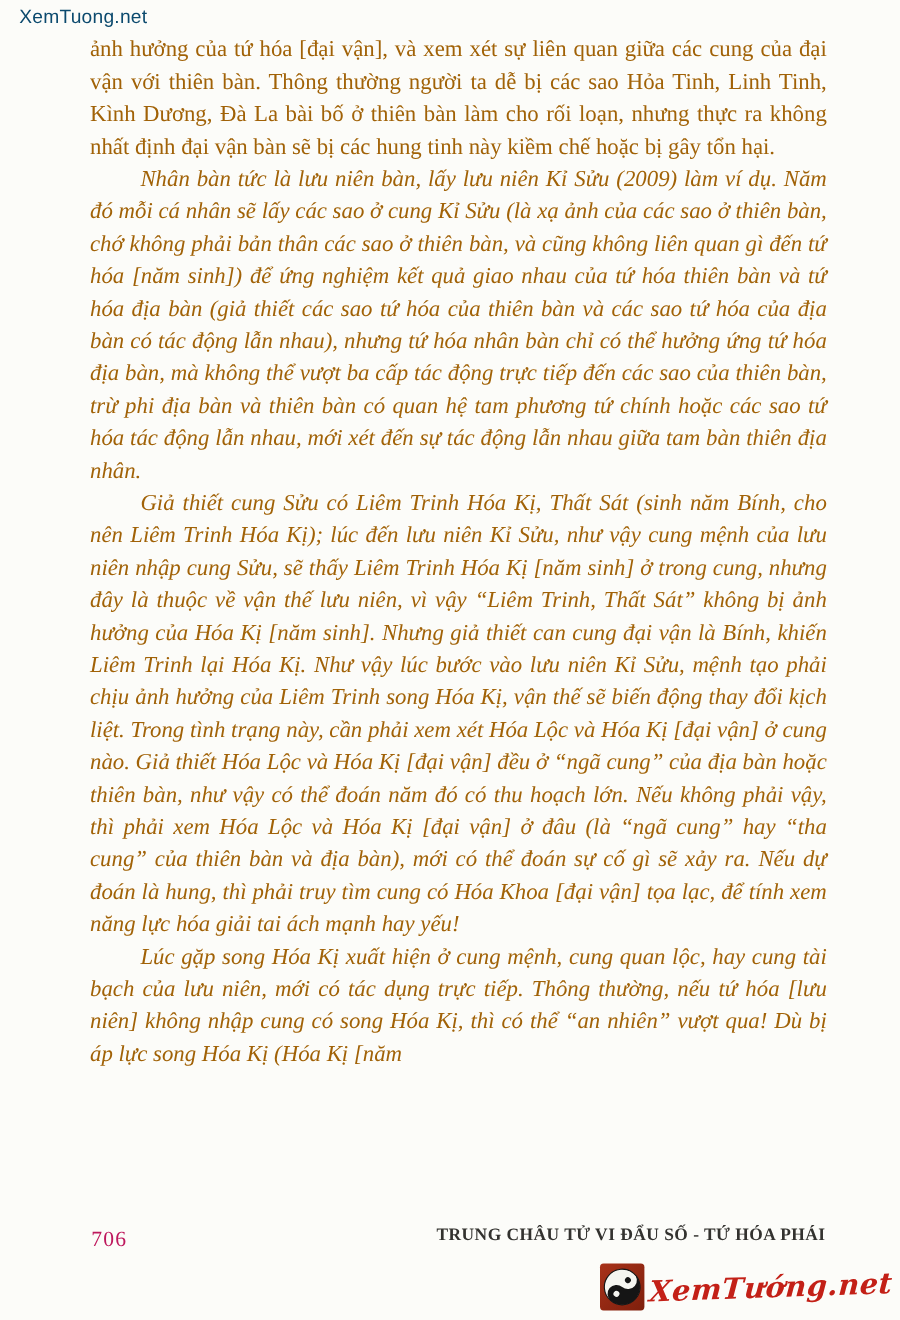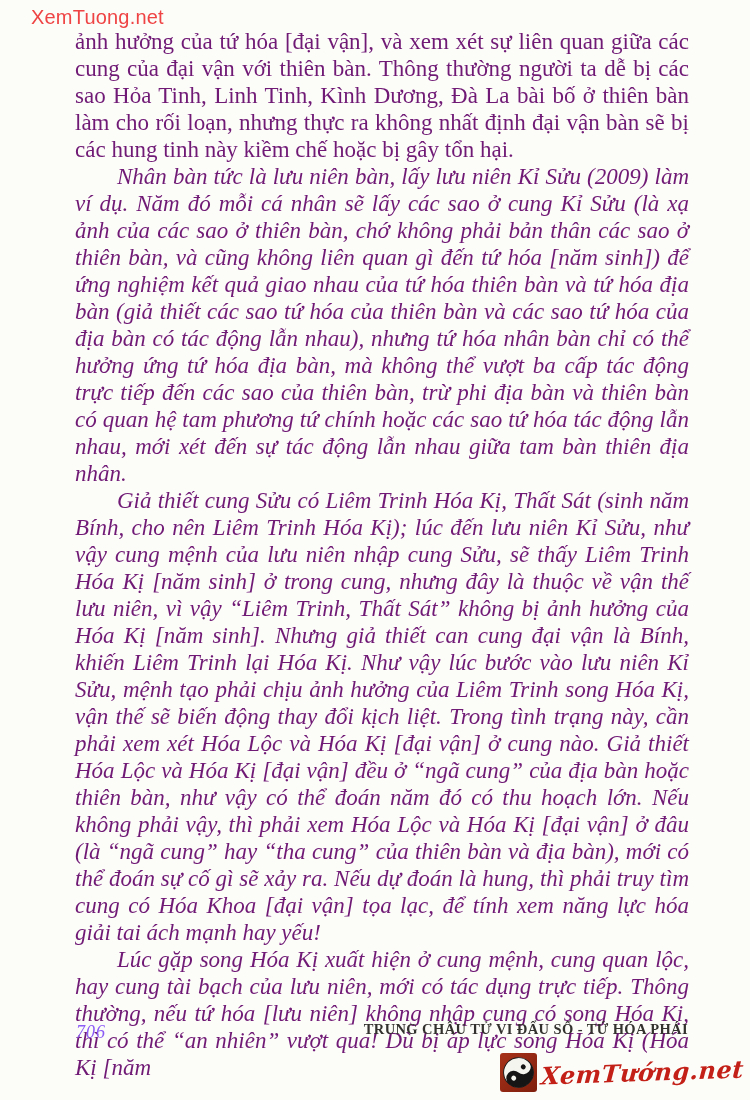--- a/index.html
+++ b/index.html
@@ -6,37 +6,35 @@
   .page{
     position:relative;
     width:750px;height:1100px;
     background:#fcfcf9;
     overflow:hidden;
     font-family:"Liberation Serif", serif;
   }
   .watermark{
     position:absolute;left:16px;top:6px;
     font-family:"Liberation Sans", sans-serif;
-    font-size:20px;
-    color:#ef4444;
+    font-size:16px;
+    color:#0c4a6e;
     letter-spacing:0.2px;
-    margin-left:15px;
   }
   .body-text{
     position:absolute;left:75px;top:28px;width:614px;
-    font-size:23px;line-height:27px;
-    color:#701a75;
+    font-size:19px;line-height:27px;
+    color:#a16207;
     text-align:justify;
   }
   .body-text p{margin:0;padding:0;}
   .body-text p.ind{text-indent:42px;font-style:italic;}
   .pagenum{
     position:absolute;left:76px;top:1022px;
-    font-style:italic;
-    font-size:18px;color:#8b5cf6;
+    font-size:18px;color:#be185d;
     letter-spacing:1px;
   }
   .running-title{
     position:absolute;right:62px;top:1021px;
     font-weight:bold;
     font-size:14.5px;color:#33322f;
     letter-spacing:0.4px;
     white-space:nowrap;
     text-align:right;
   }

